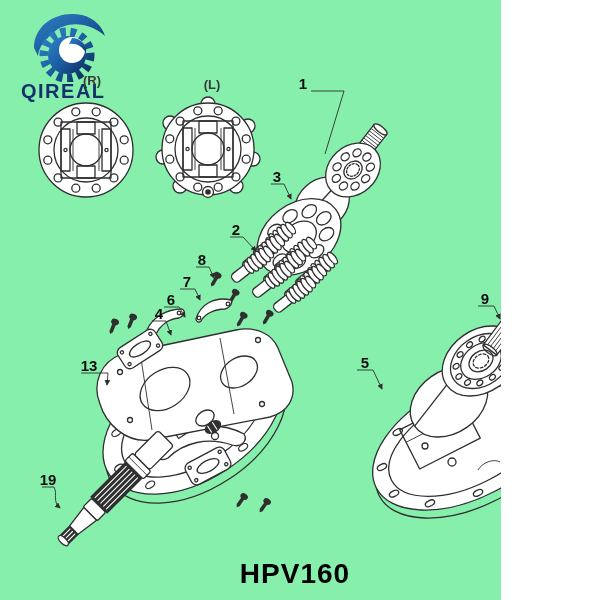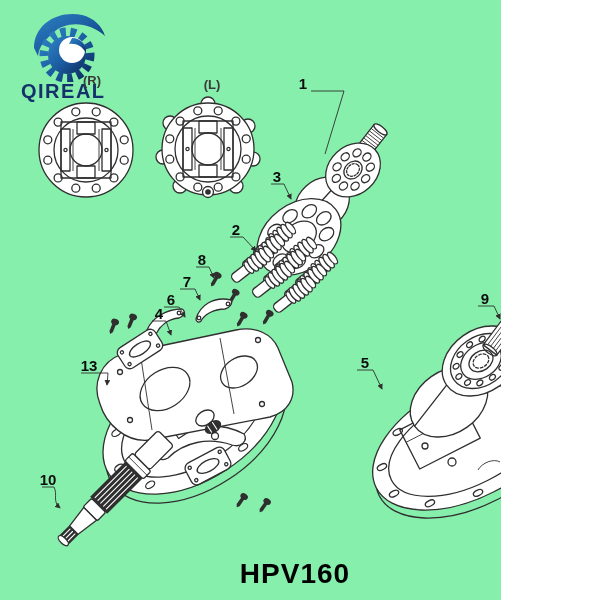--- a/index.html
+++ b/index.html
@@ -358,17 +358,17 @@
 
   <div class="plabel b" style="left:303px;top:83px;">1</div>
   <div class="plabel" style="left:236px;top:229px;">2</div>
   <div class="plabel" style="left:277px;top:176px;">3</div>
   <div class="plabel" style="left:159px;top:313px;">4</div>
   <div class="plabel" style="left:365px;top:362px;">5</div>
   <div class="plabel" style="left:171px;top:299px;">6</div>
   <div class="plabel" style="left:187px;top:281px;">7</div>
   <div class="plabel" style="left:202px;top:259px;">8</div>
   <div class="plabel" style="left:485px;top:298px;">9</div>
-  <div class="plabel" style="left:48px;top:479px;">10</div>
+  <div class="plabel" style="left:48px;top:479px;">19</div>
   <div class="plabel" style="left:89px;top:365px;">13</div>
 
   <div class="title">HPV160</div>
 </div>
 
 </body></html>

